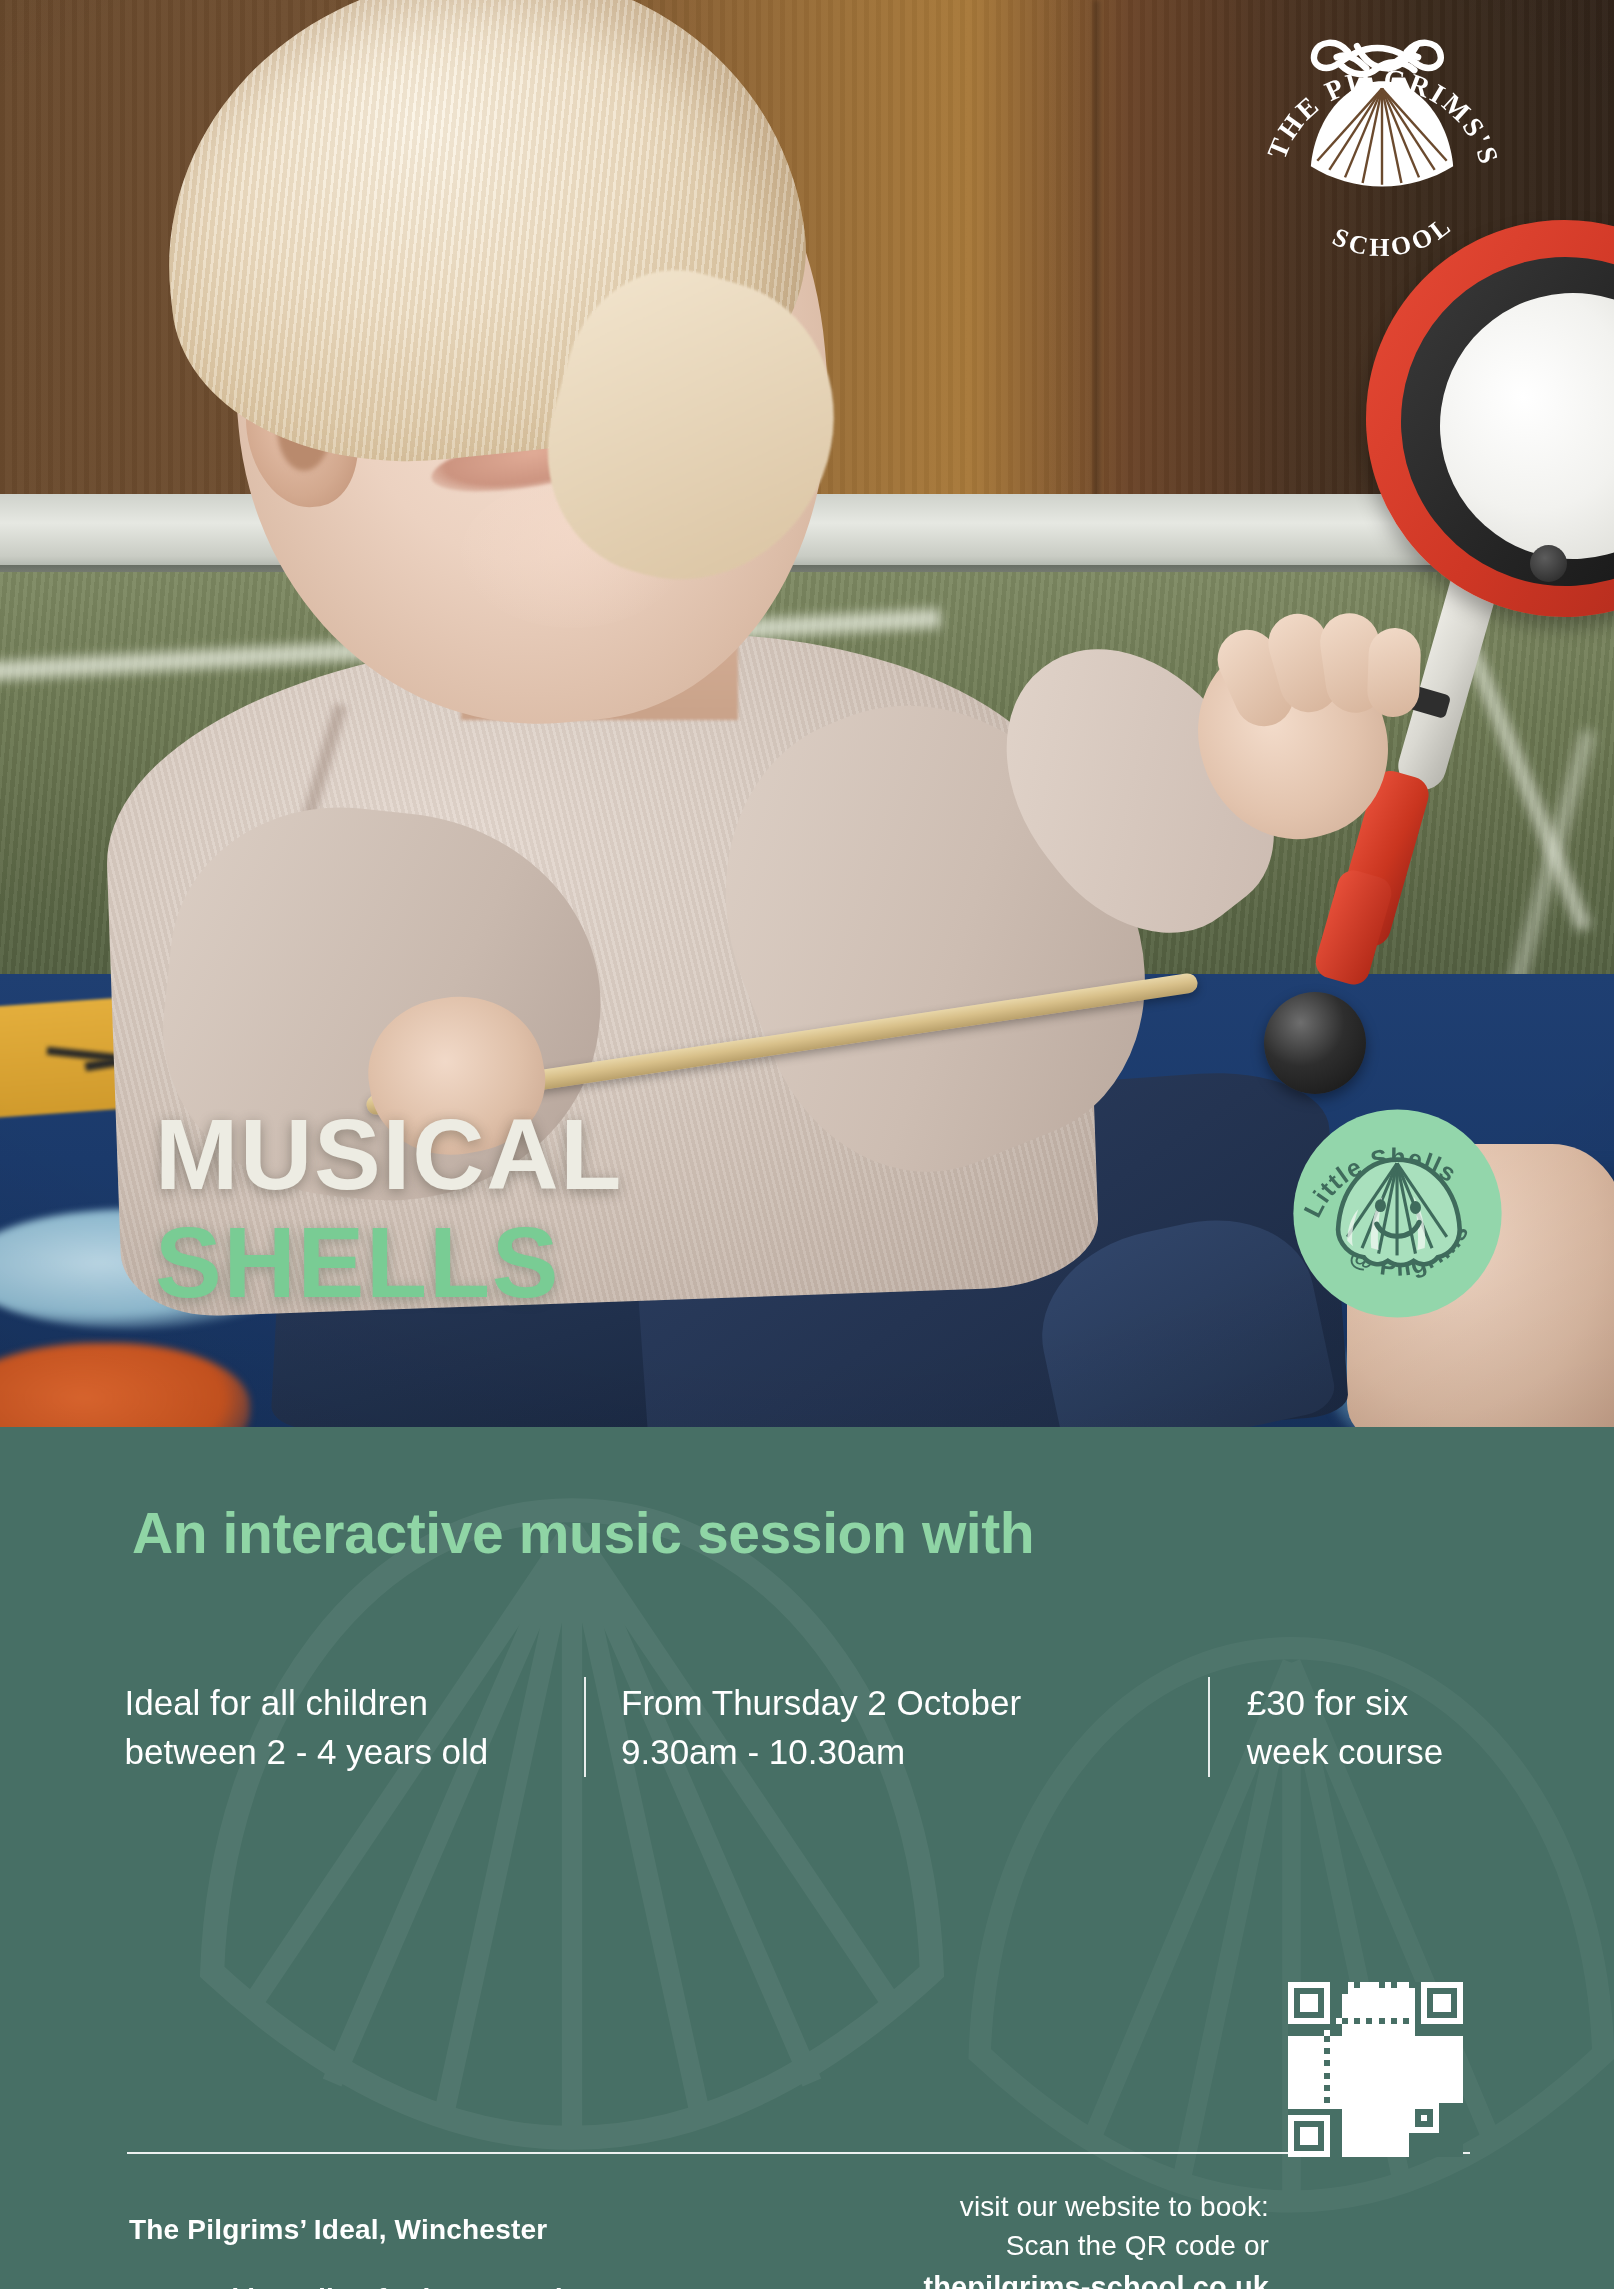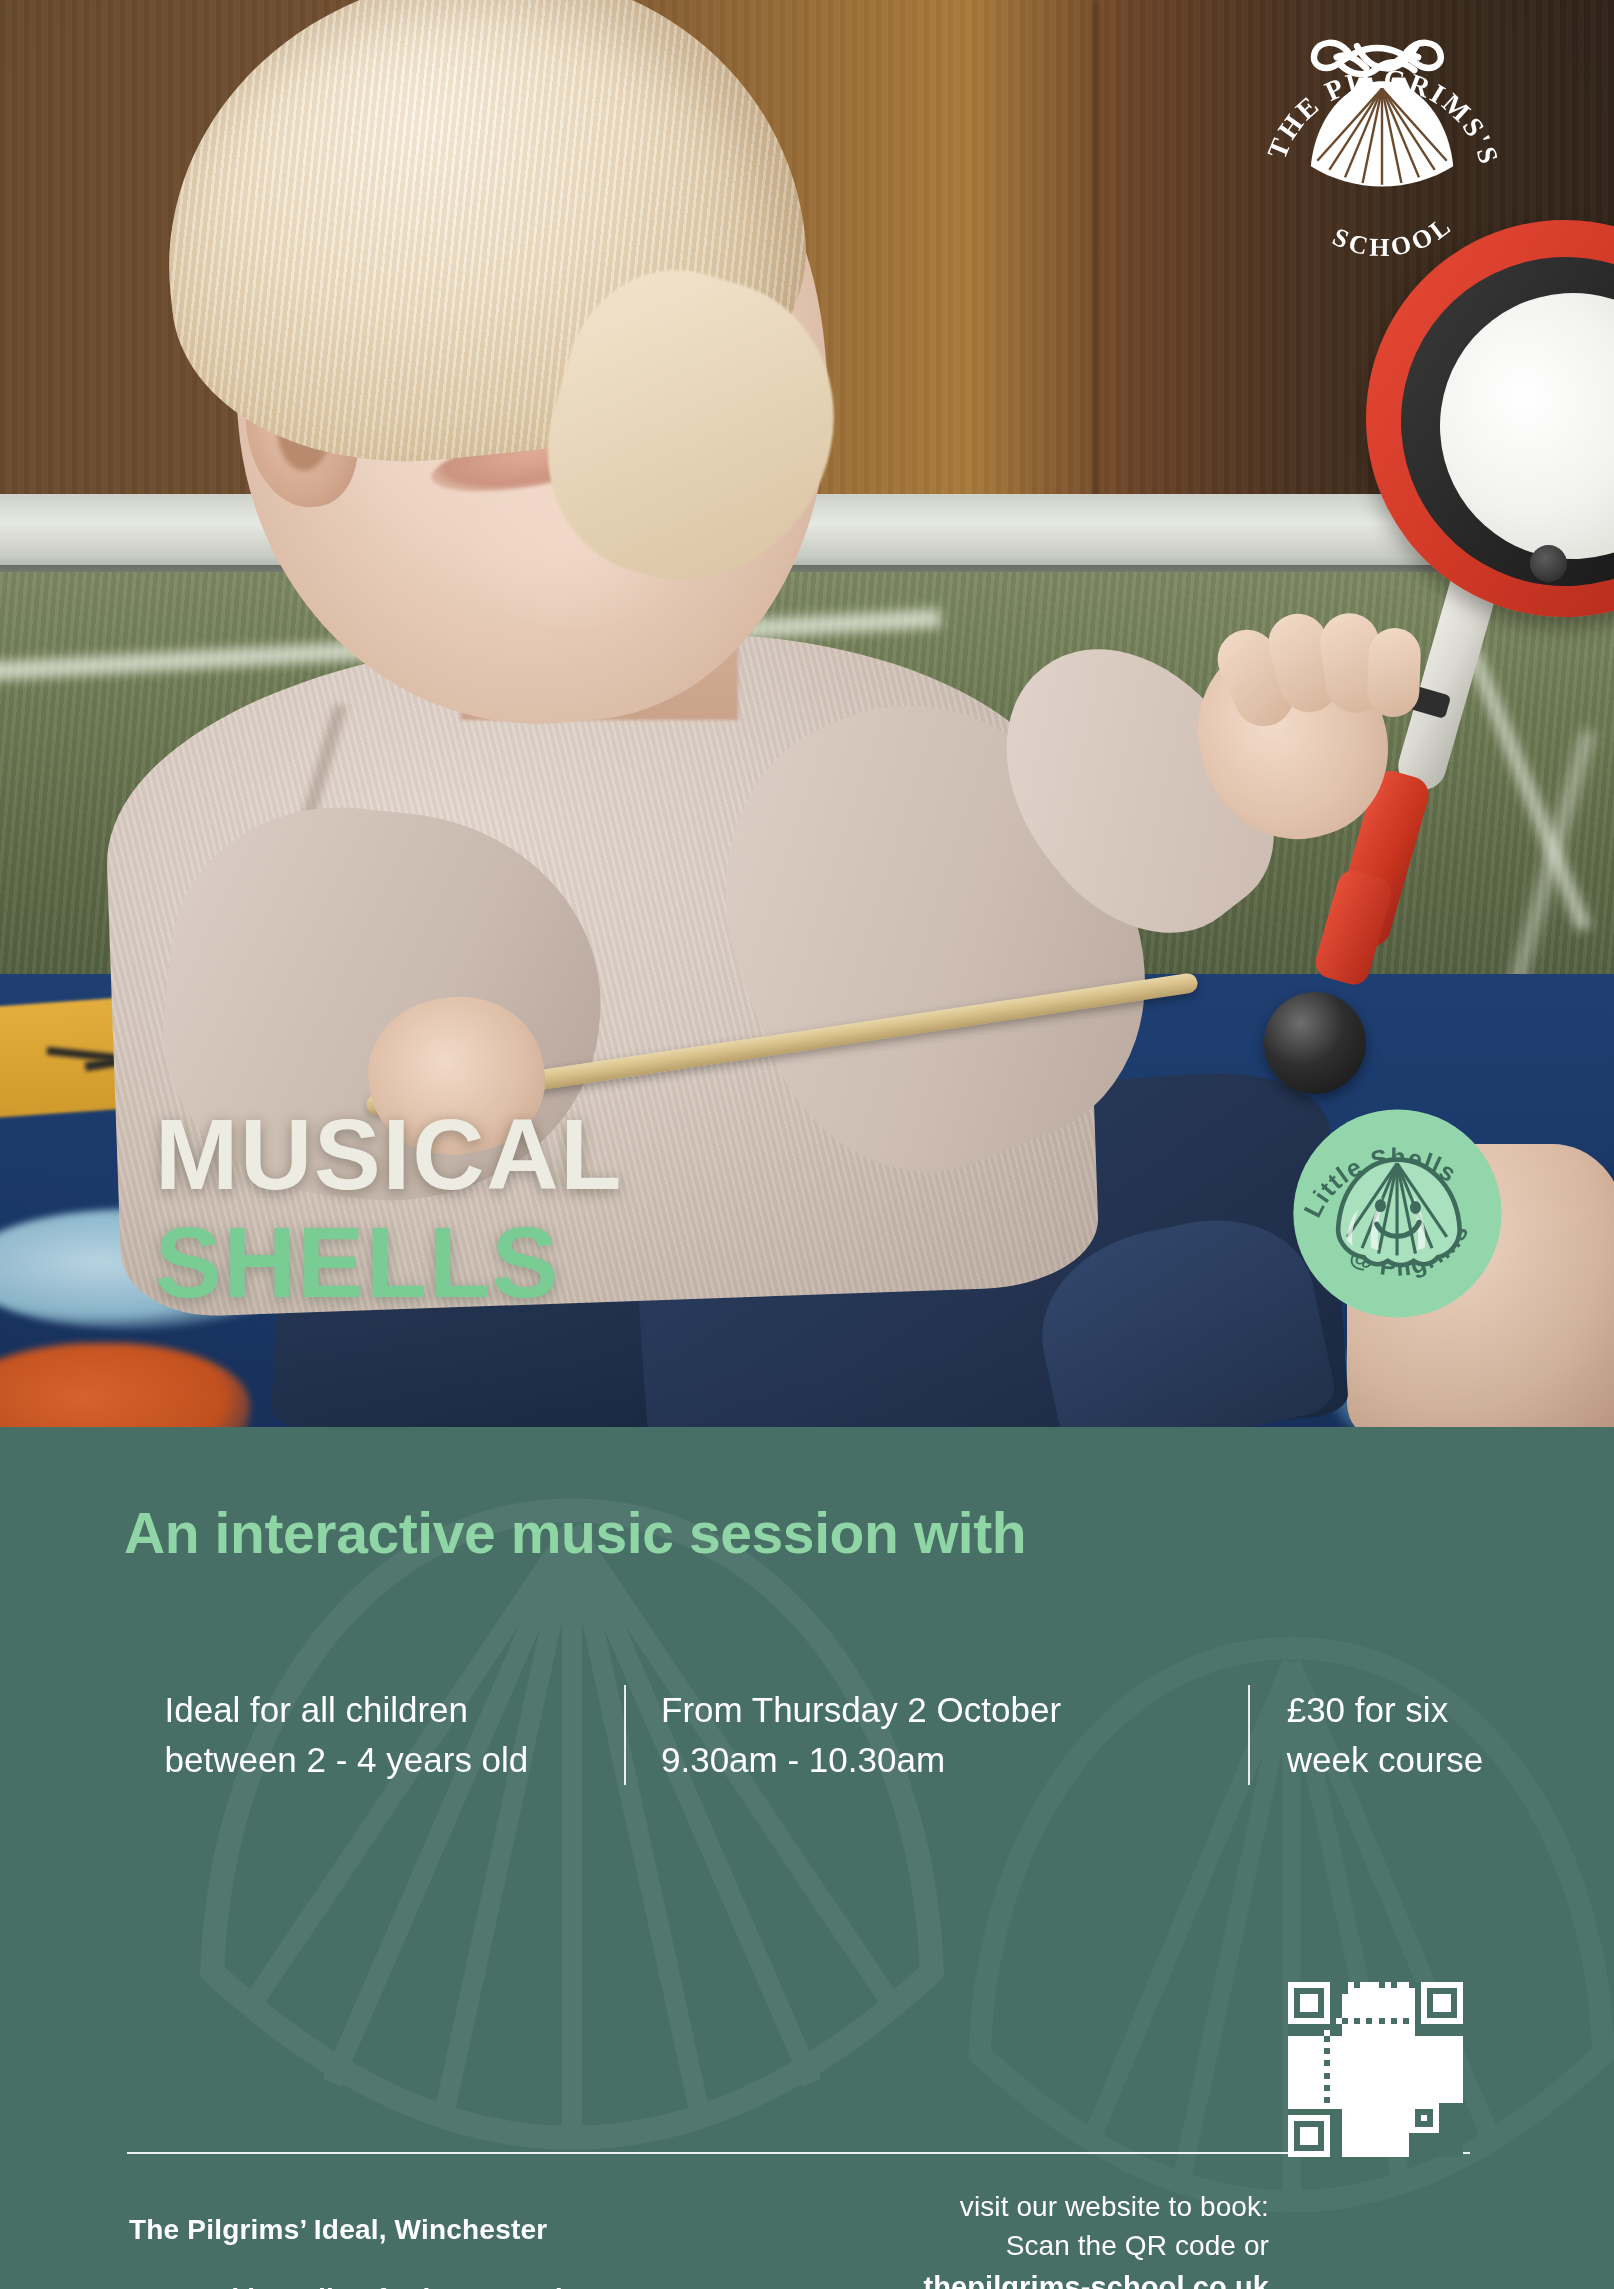--- a/index.html
+++ b/index.html
@@ -409,29 +409,29 @@
     position:absolute; left:166px; top:28px; width:812px; height:812px;
     opacity:.055;
     pointer-events:none;
   }
   .panel-watermark2 {
     position:absolute; left:941px; top:175px; width:701px; height:701px;
     opacity:.04;
     pointer-events:none;
   }
   .headline {
-    position:absolute; left:124px; top:74px; width:1126px;
+    position:absolute; left:132px; top:74px; width:1126px;
     font-size:57px; font-weight:700; line-height:1.14;
     color:#8fd5a5; letter-spacing:-0.4px;
   }
   .headline span { display:block; }
 
   .details {
-    position:absolute; left:118px; top:258px; width:1384px;
-    display:flex; align-items:center;margin-left:40px;
+    position:absolute; left:118px; top:250px; width:1384px;
+    display:flex; align-items:flex-end;
   }
   .detail-col {
     font-size:35px; line-height:1.42; color:#ffffff; font-weight:400;
   }
   .detail-col span { display:block; white-space:nowrap; }
   .col-a { width:471px; padding-left:6.5px; }
   .divider-v {
     width:1.8px; align-self:stretch; min-height:100px;
     background:rgba(255,255,255,.88);
     margin:0 0 0 0;

